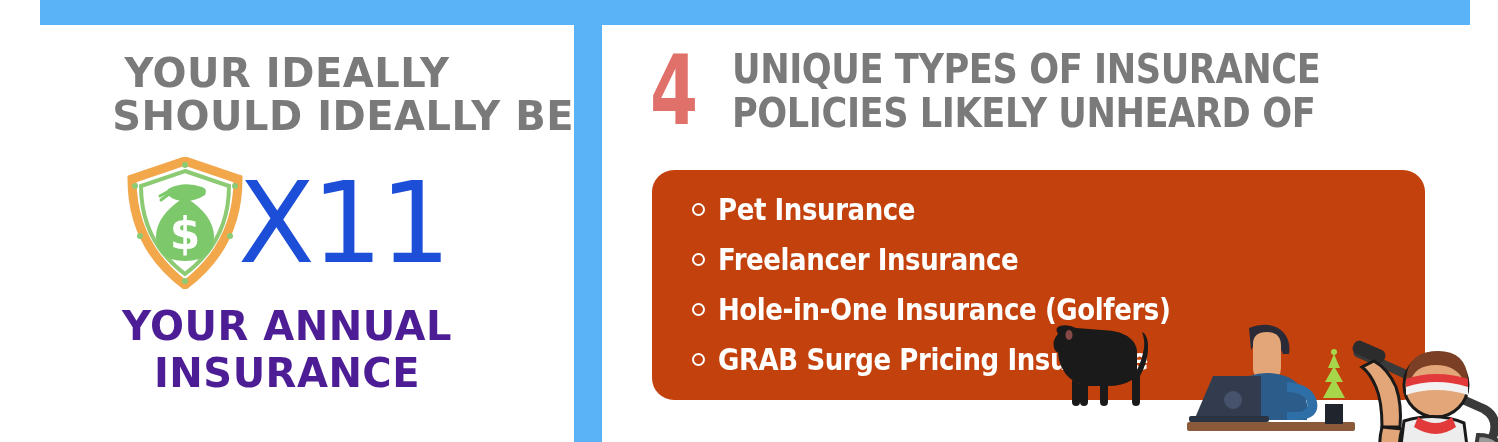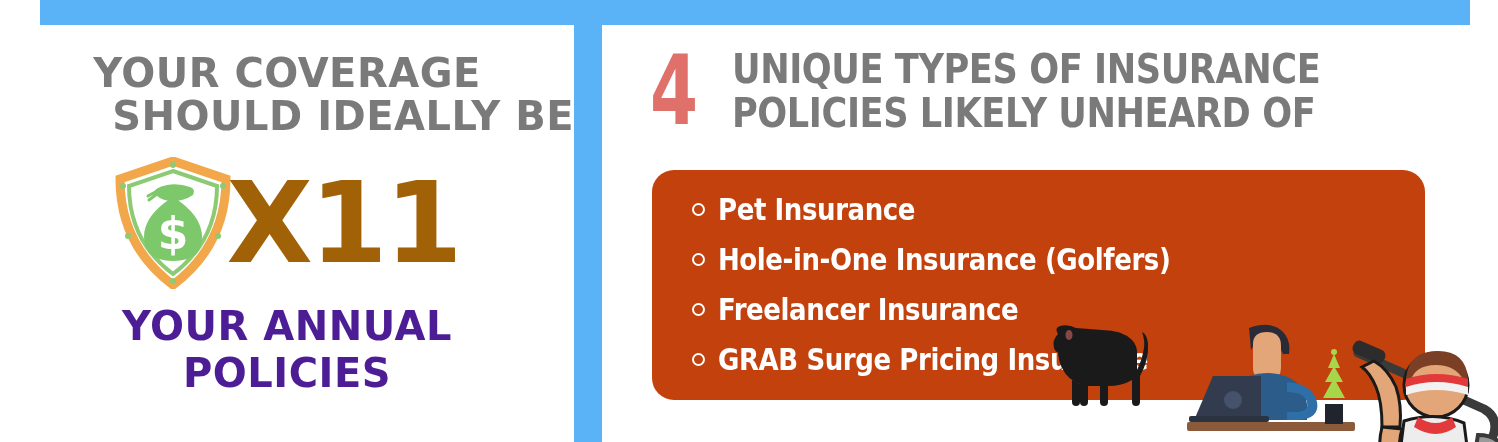--- a/index.html
+++ b/index.html
@@ -67,23 +67,23 @@
     align-items: center;
     justify-content: center;
   }
   .shield-wrap {
     width: 118px;
     height: 132px;
     flex: none;
     margin-right: -6px;
   }
   .multiplier {
-    color: #a16207;
-    font-family: "DejaVu Sans", sans-serif;
-    font-weight: bold;
+    color: #1d4ed8;
+    font-family: "DejaVu Sans", sans-serif;
+    font-weight: normal;
     font-size: 112px;
     line-height: 112px;
     letter-spacing: -3px;
   }
   .lp-foot {
     position: absolute;
     left: 0;
     top: 278px;
     width: 574px;
     text-align: center;
@@ -189,21 +189,21 @@
 <body>
 
 <div id="canvas">
 
   <div class="top-bar"></div>
   <div class="divider"></div>
 
   <div class="left-panel">
 
     <div class="lp-head">
-      <span>YOUR COVERAGE</span>
+      <span>YOUR IDEALLY</span>
       <span class="l2">SHOULD IDEALLY BE</span>
     </div>
 
     <div class="lp-mid">
 
       <div class="shield-wrap">
         <svg viewBox="0 0 118 132" width="118" height="132">
 
           <path d="M59 4 L112 22 Q112 88 59 128 Q6 88 6 22 Z" fill="none" stroke="#F2A74B" stroke-width="9"></path>
 
@@ -223,21 +223,21 @@
 
           <text x="59" y="92" text-anchor="middle" font-family="DejaVu Sans, sans-serif" font-weight="bold" font-size="44" fill="#FFFFFF">$</text>
         </svg>
       </div>
 
       <div class="multiplier">X11</div>
     </div>
 
     <div class="lp-foot">
       <span>YOUR ANNUAL</span>
-      <span class="l2">POLICIES</span>
+      <span class="l2">INSURANCE</span>
     </div>
   </div>
 
   <div class="right-panel">
 
     <div class="rp-head">
       <div class="big-four">4</div>
       <div class="rp-head-lines">
         <span>UNIQUE TYPES OF INSURANCE</span>
         <span class="l2">POLICIES LIKELY UNHEARD OF</span>
@@ -248,26 +248,26 @@
 
       <div class="bullets">
 
         <div class="bullet-row">
           <span class="bullet-dot"></span>
           <span class="bullet-text">Pet Insurance</span>
         </div>
 
         <div class="bullet-row">
           <span class="bullet-dot"></span>
-          <span class="bullet-text">Hole-in-One Insurance (Golfers)</span>
+          <span class="bullet-text">Freelancer Insurance</span>
         </div>
 
         <div class="bullet-row">
           <span class="bullet-dot"></span>
-          <span class="bullet-text">Freelancer Insurance</span>
+          <span class="bullet-text">Hole-in-One Insurance (Golfers)</span>
         </div>
 
         <div class="bullet-row">
           <span class="bullet-dot"></span>
           <span class="bullet-text">GRAB Surge Pricing Insurance</span>
         </div>
       </div>
 
       <div class="art art-dog">
         <svg viewBox="0 0 110 92" width="110" height="92">

